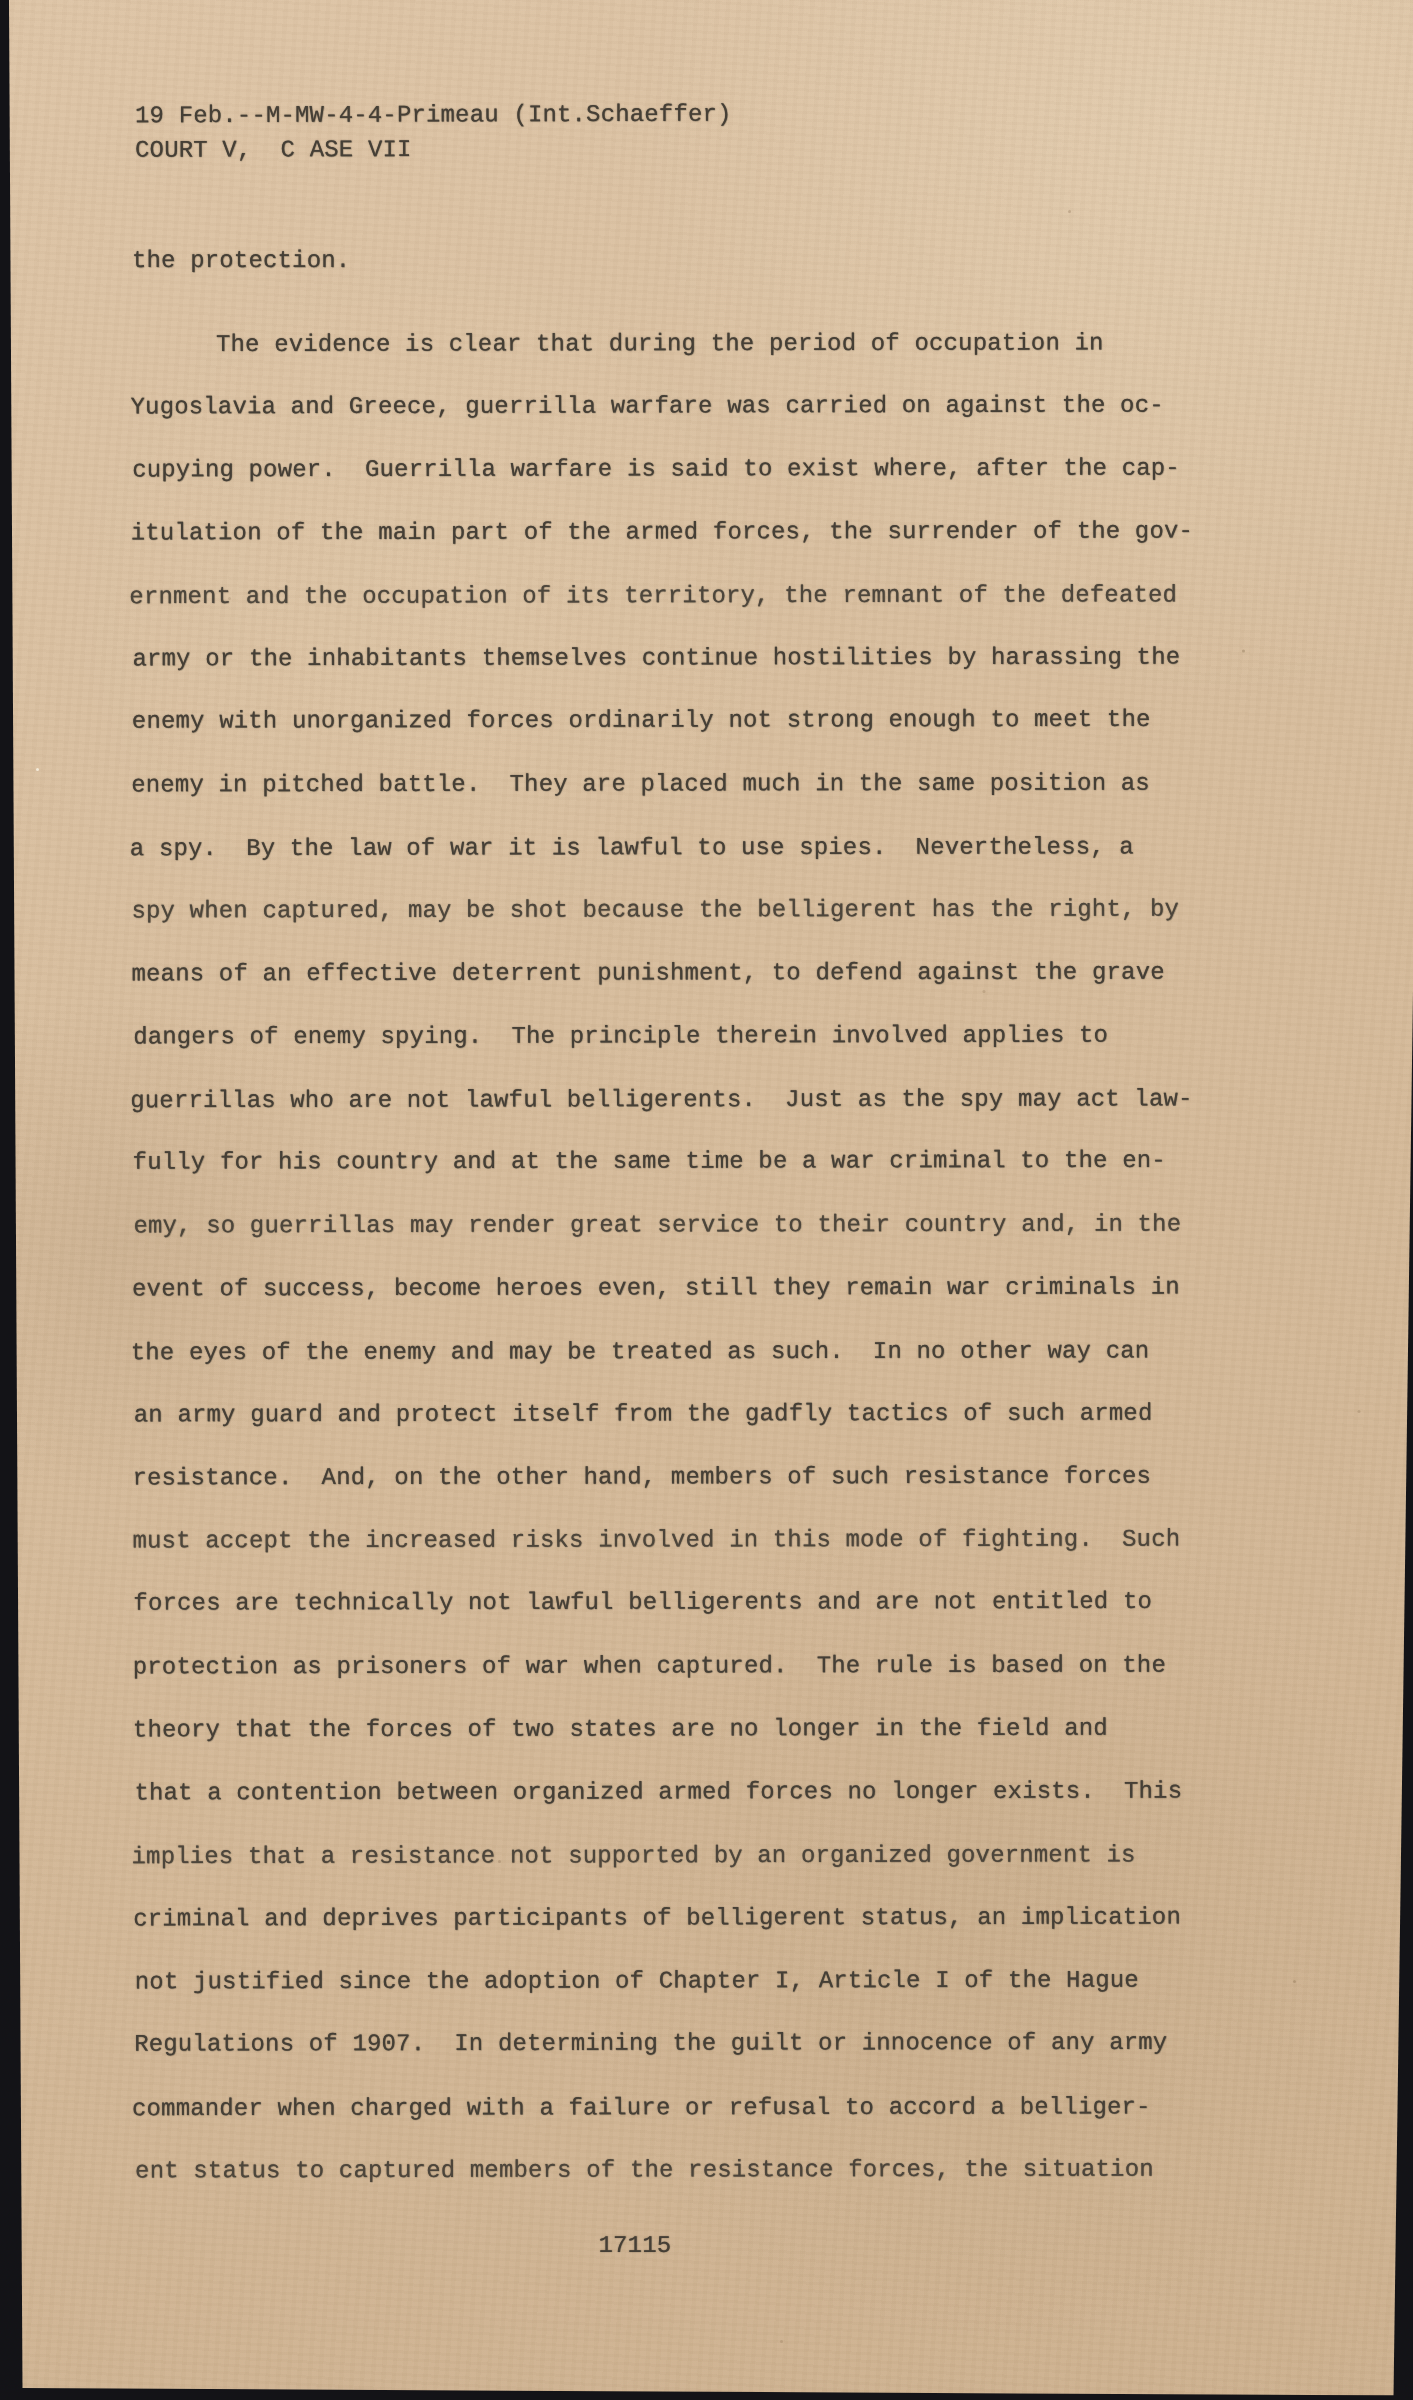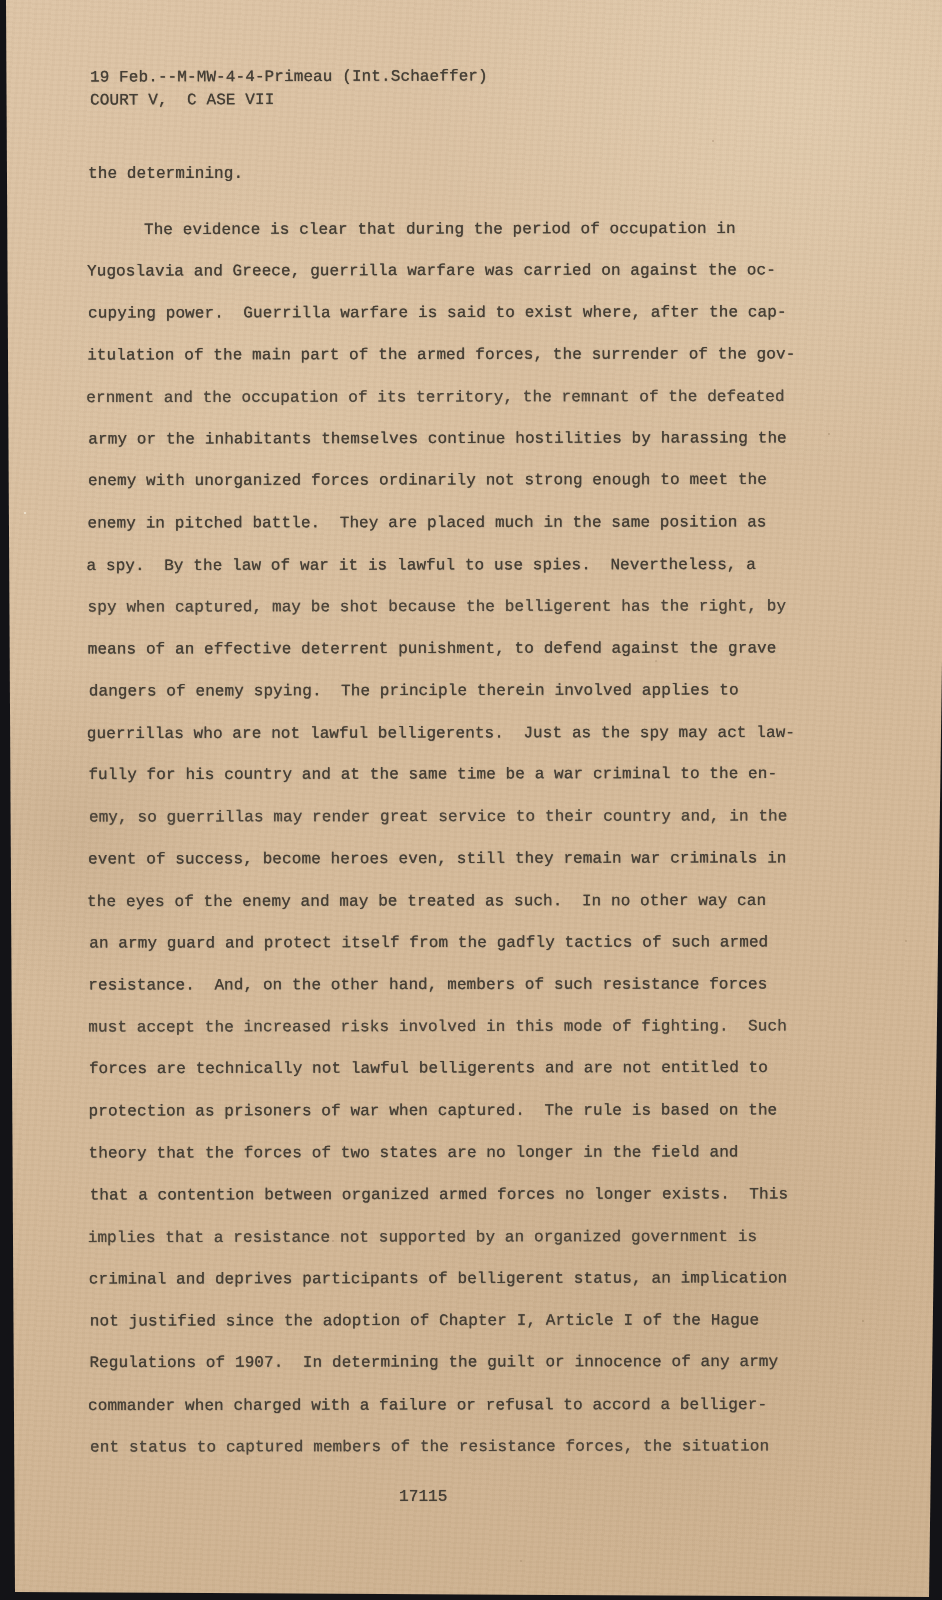--- a/index.html
+++ b/index.html
@@ -95,21 +95,21 @@
 <div class="scan">
   <div class="paper">
     <div class="grain"></div>
     <div class="speckles"></div>
 
     <div class="header">
       <div class="typed">19 Feb.--M-MW-4-4-Primeau (Int.Schaeffer)</div>
       <div class="typed">COURT V,  C ASE VII</div>
     </div>
 
-    <div class="carryover typed">the determining.</div>
+    <div class="carryover typed">the protection.</div>
 
     <div class="bodytext">
         <div class="tline typed first">The evidence is clear that during the period of occupation in</div>
         <div class="tline typed">Yugoslavia and Greece, guerrilla warfare was carried on against the oc-</div>
         <div class="tline typed">cupying power.  Guerrilla warfare is said to exist where, after the cap-</div>
         <div class="tline typed">itulation of the main part of the armed forces, the surrender of the gov-</div>
         <div class="tline typed">ernment and the occupation of its territory, the remnant of the defeated</div>
         <div class="tline typed">army or the inhabitants themselves continue hostilities by harassing the</div>
         <div class="tline typed">enemy with unorganized forces ordinarily not strong enough to meet the</div>
         <div class="tline typed">enemy in pitched battle.  They are placed much in the same position as</div>

